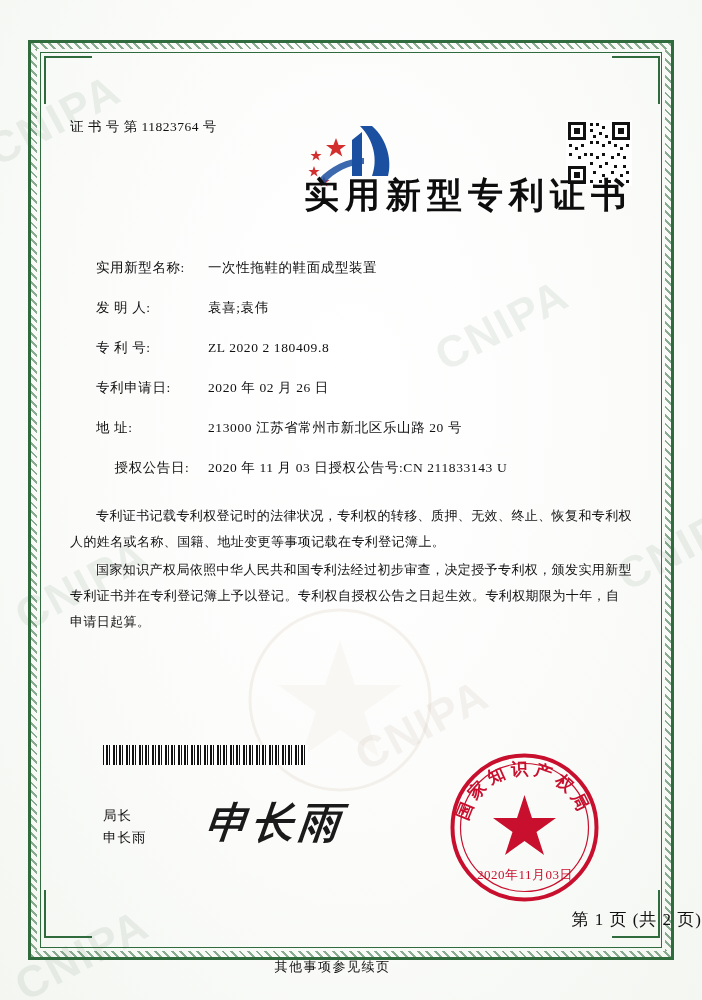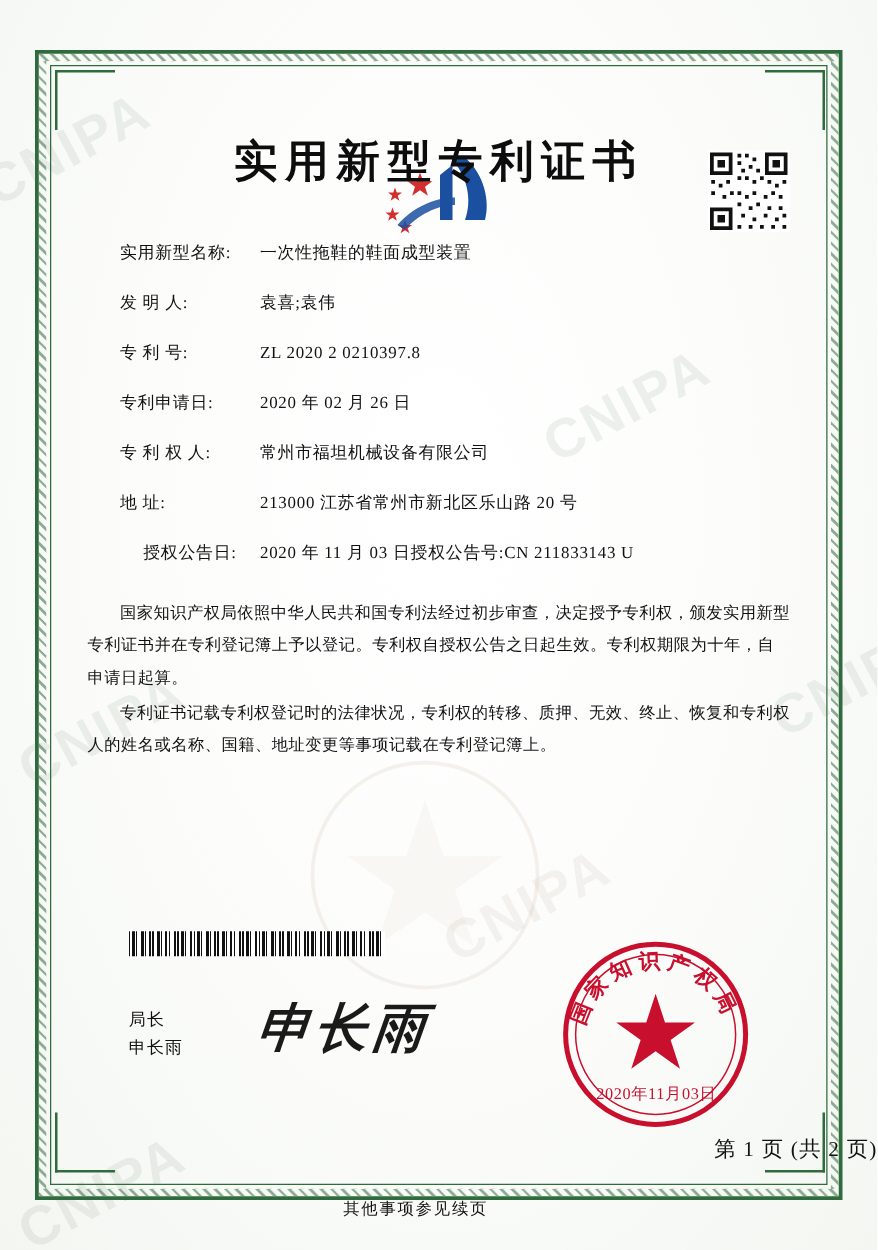--- a/index.html
+++ b/index.html
@@ -113,21 +113,21 @@
   }
 
   
   .qr {
     position: absolute;
     left: 566px; top: 120px;
     width: 66px; height: 66px;
   }
 
   .title {
-    text-align: center;
+    text-align: right;
     font-size: 35px;
     font-weight: 700;
     letter-spacing: 6px;
     color: #0d0d0d;
     margin-top: 36px;
     font-family: "Liberation Serif", "DejaVu Serif", serif;
   }
 
   .fields {
     margin-top: 40px;
@@ -317,50 +317,48 @@
         <rect x="60" y="51" width="3" height="3"></rect>
       <rect x="24" y="60" width="3" height="3"></rect>
         <rect x="33" y="60" width="3" height="3"></rect>
         <rect x="42" y="60" width="3" height="3"></rect>
       <rect x="51" y="60" width="3" height="3"></rect>
         <rect x="60" y="60" width="3" height="3"></rect>
     </g>
   </svg>
 
   <div class="content">
+    <div class="cert-no">证 书 号 第 11823764 号</div>
 
     <div class="title">实用新型专利证书</div>
 
     <div class="fields">
       <div class="frow">
         <span class="flabel">实用新型名称:</span><span class="fval">一次性拖鞋的鞋面成型装置</span>
       </div>
       <div class="frow">
         <span class="flabel">发 明 人:</span><span class="fval">袁喜;袁伟</span>
       </div>
       <div class="frow">
-        <span class="flabel">专 利 号:</span><span class="fval">ZL 2020 2 0210397.8</span>
+        <span class="flabel">专 利 号:</span><span class="fval">ZL 2020 2 180409.8</span>
       </div>
       <div class="frow">
         <span class="flabel">专利申请日:</span><span class="fval">2020 年 02 月 26 日</span>
-      </div>
-      <div class="frow">
-        <span class="flabel">专 利 权 人:</span><span class="fval">常州市福坦机械设备有限公司</span>
       </div>
       <div class="frow">
         <span class="flabel">地 址:</span><span class="fval">213000  江苏省常州市新北区乐山路 20 号</span>
       </div>
       <div class="frow double">
         <span class="flabel">授权公告日:</span><span class="fval">2020 年 11 月 03 日</span><span class="second-label">授权公告号:</span><span class="fval">CN 211833143 U</span>
       </div>
     </div>
 
     <div class="paras">
+      <p class="para">专利证书记载专利权登记时的法律状况，专利权的转移、质押、无效、终止、恢复和专利权人的姓名或名称、国籍、地址变更等事项记载在专利登记簿上。</p>
       <p class="para">国家知识产权局依照中华人民共和国专利法经过初步审查，决定授予专利权，颁发实用新型专利证书并在专利登记簿上予以登记。专利权自授权公告之日起生效。专利权期限为十年，自申请日起算。</p>
-      <p class="para">专利证书记载专利权登记时的法律状况，专利权的转移、质押、无效、终止、恢复和专利权人的姓名或名称、国籍、地址变更等事项记载在专利登记簿上。</p>
     </div>
   </div>
 
   <div class="barcode"></div>
 
   <div class="signature-block">
     <div>局长</div>
     <div>申长雨</div>
   </div>
   <div class="handwriting">申长雨</div>

